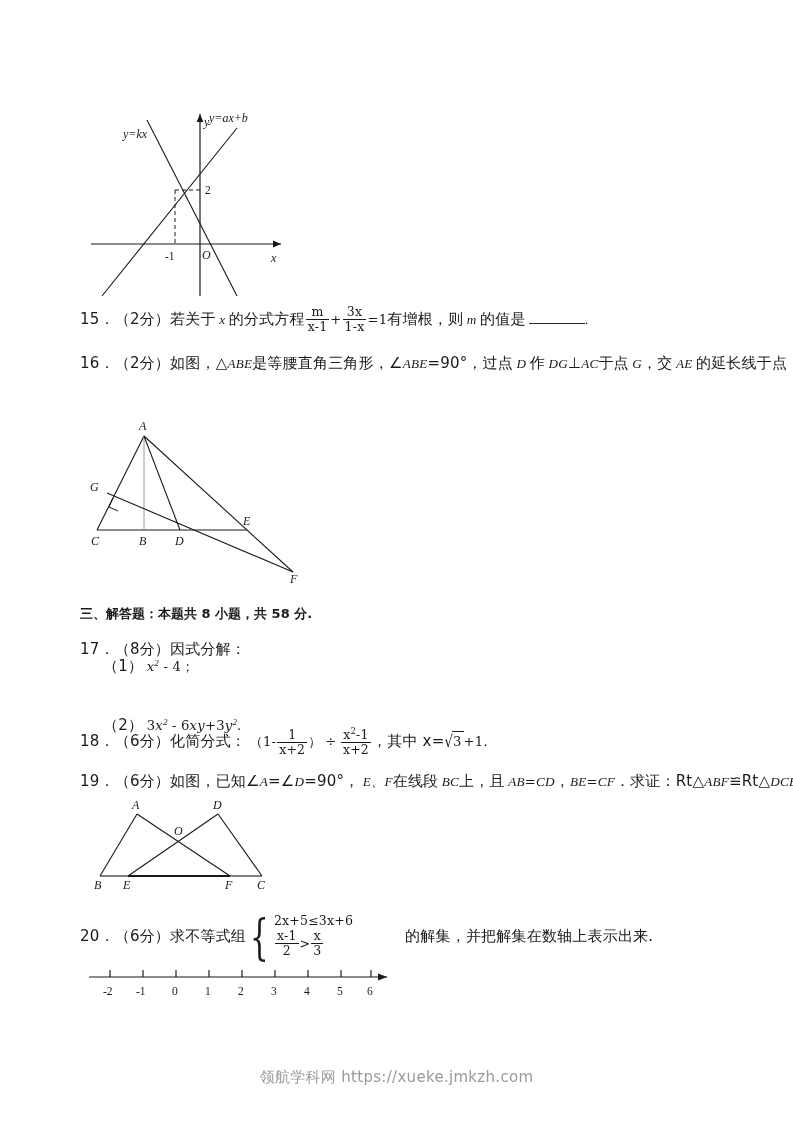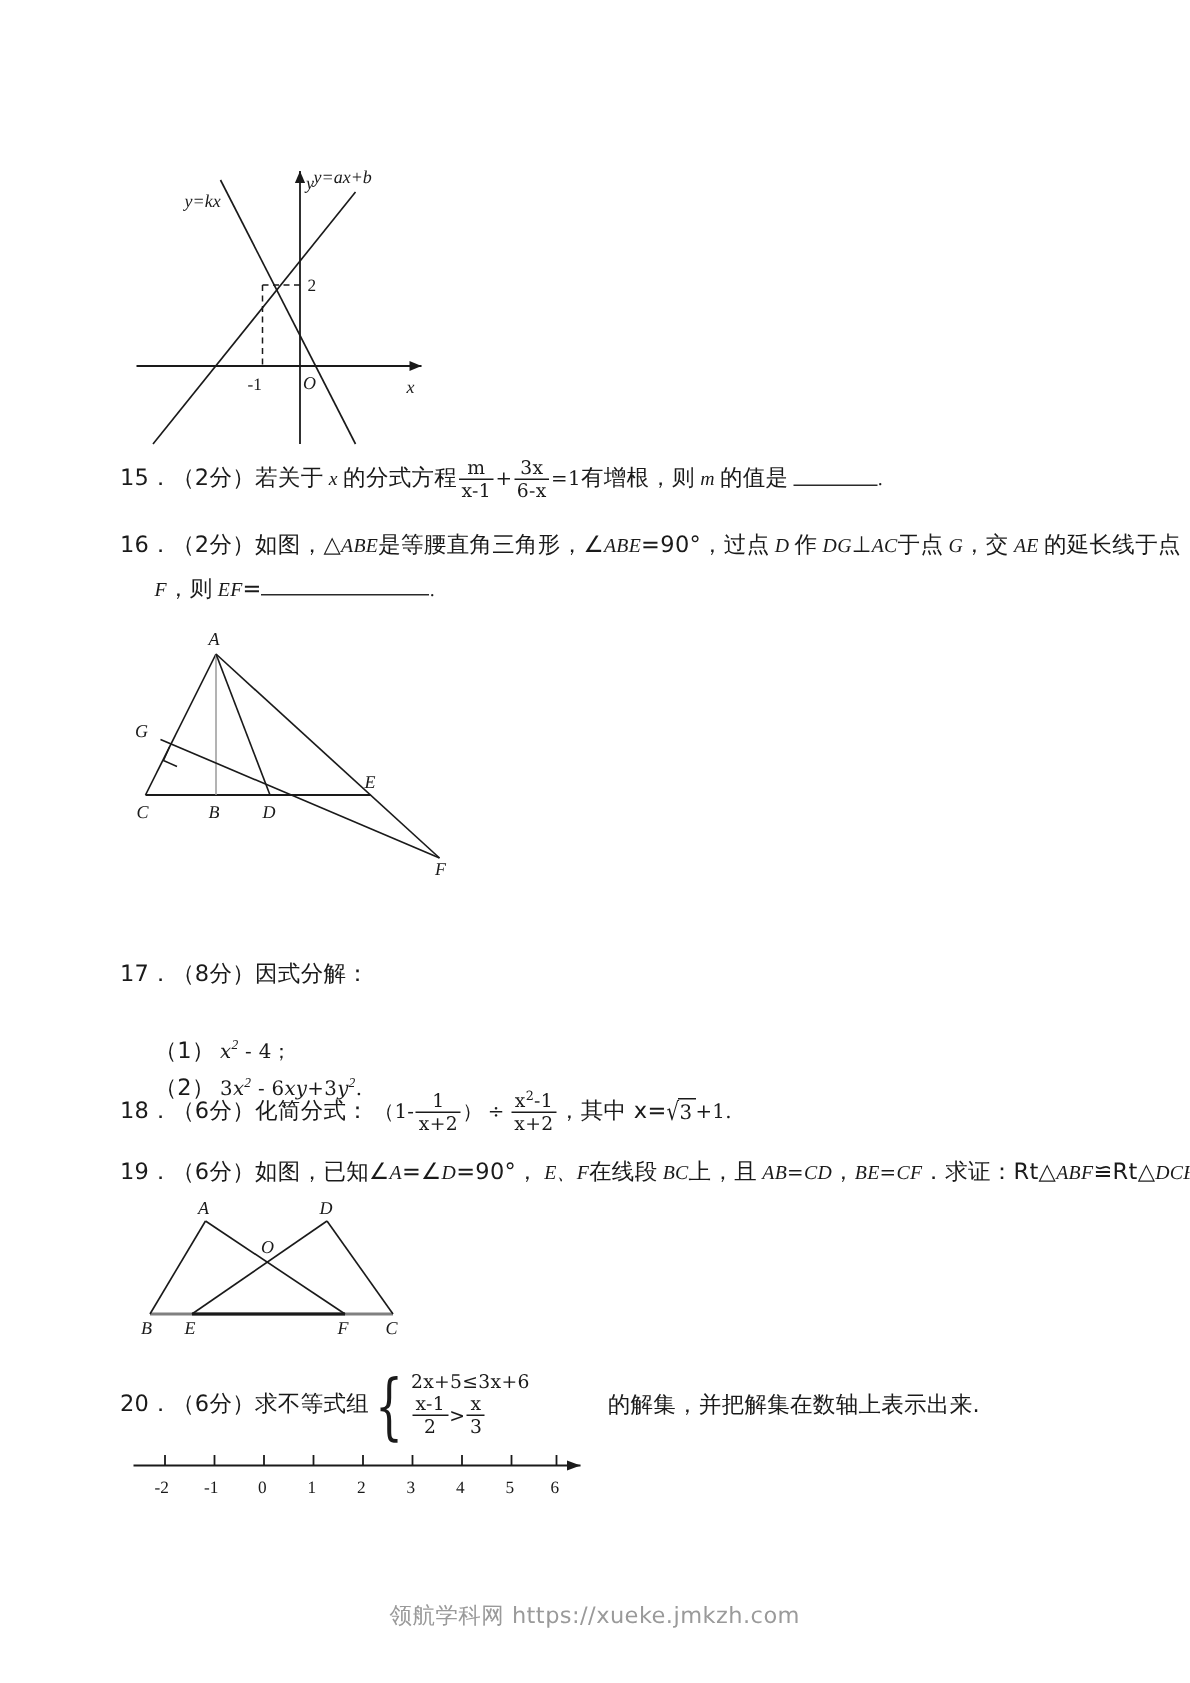--- a/index.html
+++ b/index.html
@@ -155,39 +155,35 @@
       <text class="flab-n" x="80" y="160">-1</text>
       <text class="flab-n" x="120" y="94">2</text>
       <text class="flab" x="38" y="38">y=kx</text>
       <text class="flab" x="124" y="22">y=ax+b</text>
     </svg>
   </div>
 
   <div class="qline" style="left:80px; top:306px;">
     <span class="cn"><span>15</span>．<span>（2分）</span><span>若关于</span></span>
     <span class="ital">x</span>
-    <span class="cn">的分式方程</span><span class="frac mathtxt"><span class="num">m</span><span class="den">x-1</span></span><span class="mathtxt">+</span><span class="frac mathtxt"><span class="num">3x</span><span class="den">6-x</span></span><span class="mathtxt">=1</span><span class="cn">有增根，则</span>
+    <span class="cn">的分式方程</span><span class="frac mathtxt"><span class="num">m</span><span class="den">x-1</span></span><span class="mathtxt">+</span><span class="frac mathtxt"><span class="num">3x</span><span class="den">1-x</span></span><span class="mathtxt">=1</span><span class="cn">有增根，则</span>
     <span class="ital">m</span>
     <span class="cn">的值是</span>
     <span class="blank-u" style="width:56px;"></span><span>.</span>
   </div>
 
   <div class="qline" style="left:80px; top:352px;">
     <span class="cn"><span>16</span>．<span>（2分）</span><span>如图，△</span></span><span class="ital">ABE</span><span class="cn">是等腰直角三角形，∠</span><span class="ital">ABE</span><span class="cn">=90°，过点</span>
     <span class="ital">D</span>
     <span class="cn">作</span>
     <span class="ital">DG</span><span class="cn">⊥</span><span class="ital">AC</span><span class="cn">于点</span>
     <span class="ital">G</span><span class="cn">，交</span>
     <span class="ital">AE</span>
     <span class="cn">的延长线于点</span>
   </div>
-  <div class="qline" style="left:103px; top:381px;">
-    <span class="ital">F</span><span class="cn">，则</span>
-    <span class="ital">EF</span><span class="cn">=</span><span class="blank-u" style="width:112px;"></span><span>.</span>
-  </div>
 
   <div class="fig" style="left:85px; top:415px;">
     <svg width="250" height="175" viewBox="0 0 250 175">
 
       <line x1="12" y1="115" x2="162" y2="115" stroke="#1a1a1a" stroke-width="1.2"></line>
 
       <line x1="59" y1="21" x2="12" y2="115" stroke="#1a1a1a" stroke-width="1.1"></line>
 
       <line x1="59" y1="21" x2="59" y2="115" stroke="#9a9a9a" stroke-width="1"></line>
 
@@ -202,25 +198,26 @@
       <text class="flab" x="54" y="15">A</text>
       <text class="flab" x="5" y="76">G</text>
       <text class="flab" x="6" y="130">C</text>
       <text class="flab" x="54" y="130">B</text>
       <text class="flab" x="90" y="130">D</text>
       <text class="flab" x="158" y="110">E</text>
       <text class="flab" x="205" y="168">F</text>
     </svg>
   </div>
 
+  <div class="sect-head" style="left:80px; top:605px;">三、解答题：本题共 8 小题，共 58 分.</div>
 
   <div class="qline" style="left:80px; top:638px;">
     <span class="cn"><span>17</span>．<span>（8分）</span><span>因式分解：</span></span>
   </div>
-  <div class="qline" style="left:103px; top:689px;">
+  <div class="qline" style="left:103px; top:655px;">
     <span class="cn">（1）</span>
     <span class="ital mathtxt">x</span><sup class="exp">2</sup><span class="mathtxt"> - 4；</span>
   </div>
   <div class="qline" style="left:103px; top:714px;">
     <span class="cn">（2）</span>
     <span class="mathtxt">3</span><span class="ital mathtxt">x</span><sup class="exp">2</sup><span class="mathtxt"> - 6</span><span class="ital mathtxt">xy</span><span class="mathtxt">+3</span><span class="ital mathtxt">y</span><sup class="exp">2</sup><span class="mathtxt">.</span>
   </div>
 
   <div class="qline" style="left:80px; top:728px;">
     <span class="cn"><span>18</span>．<span>（6分）</span><span>化简分式：</span></span>

